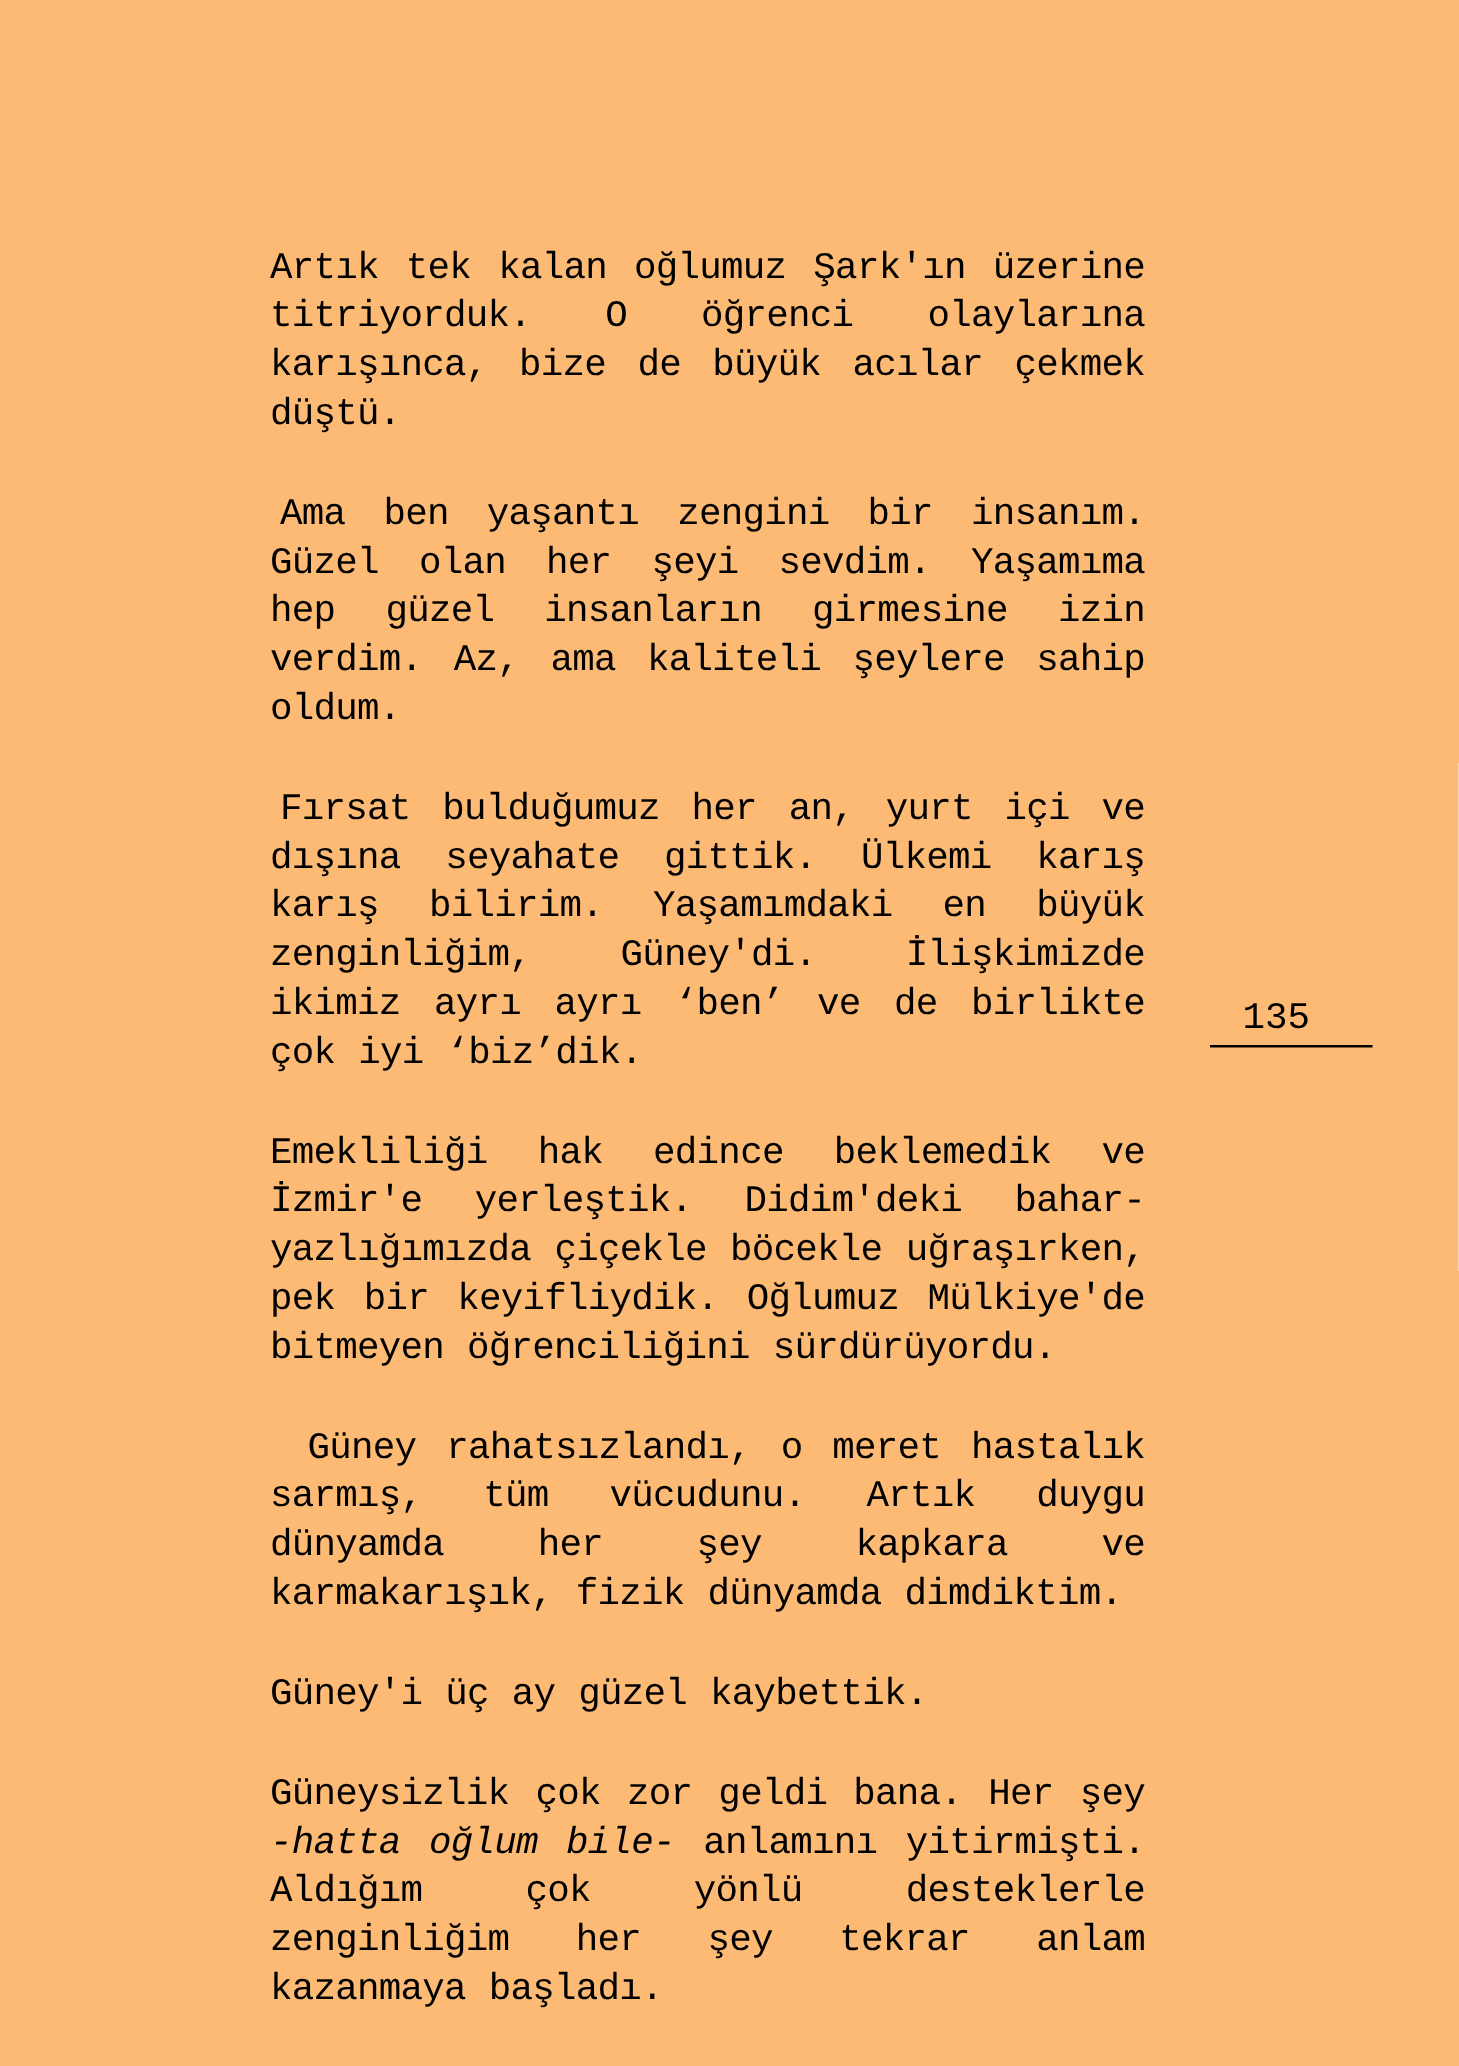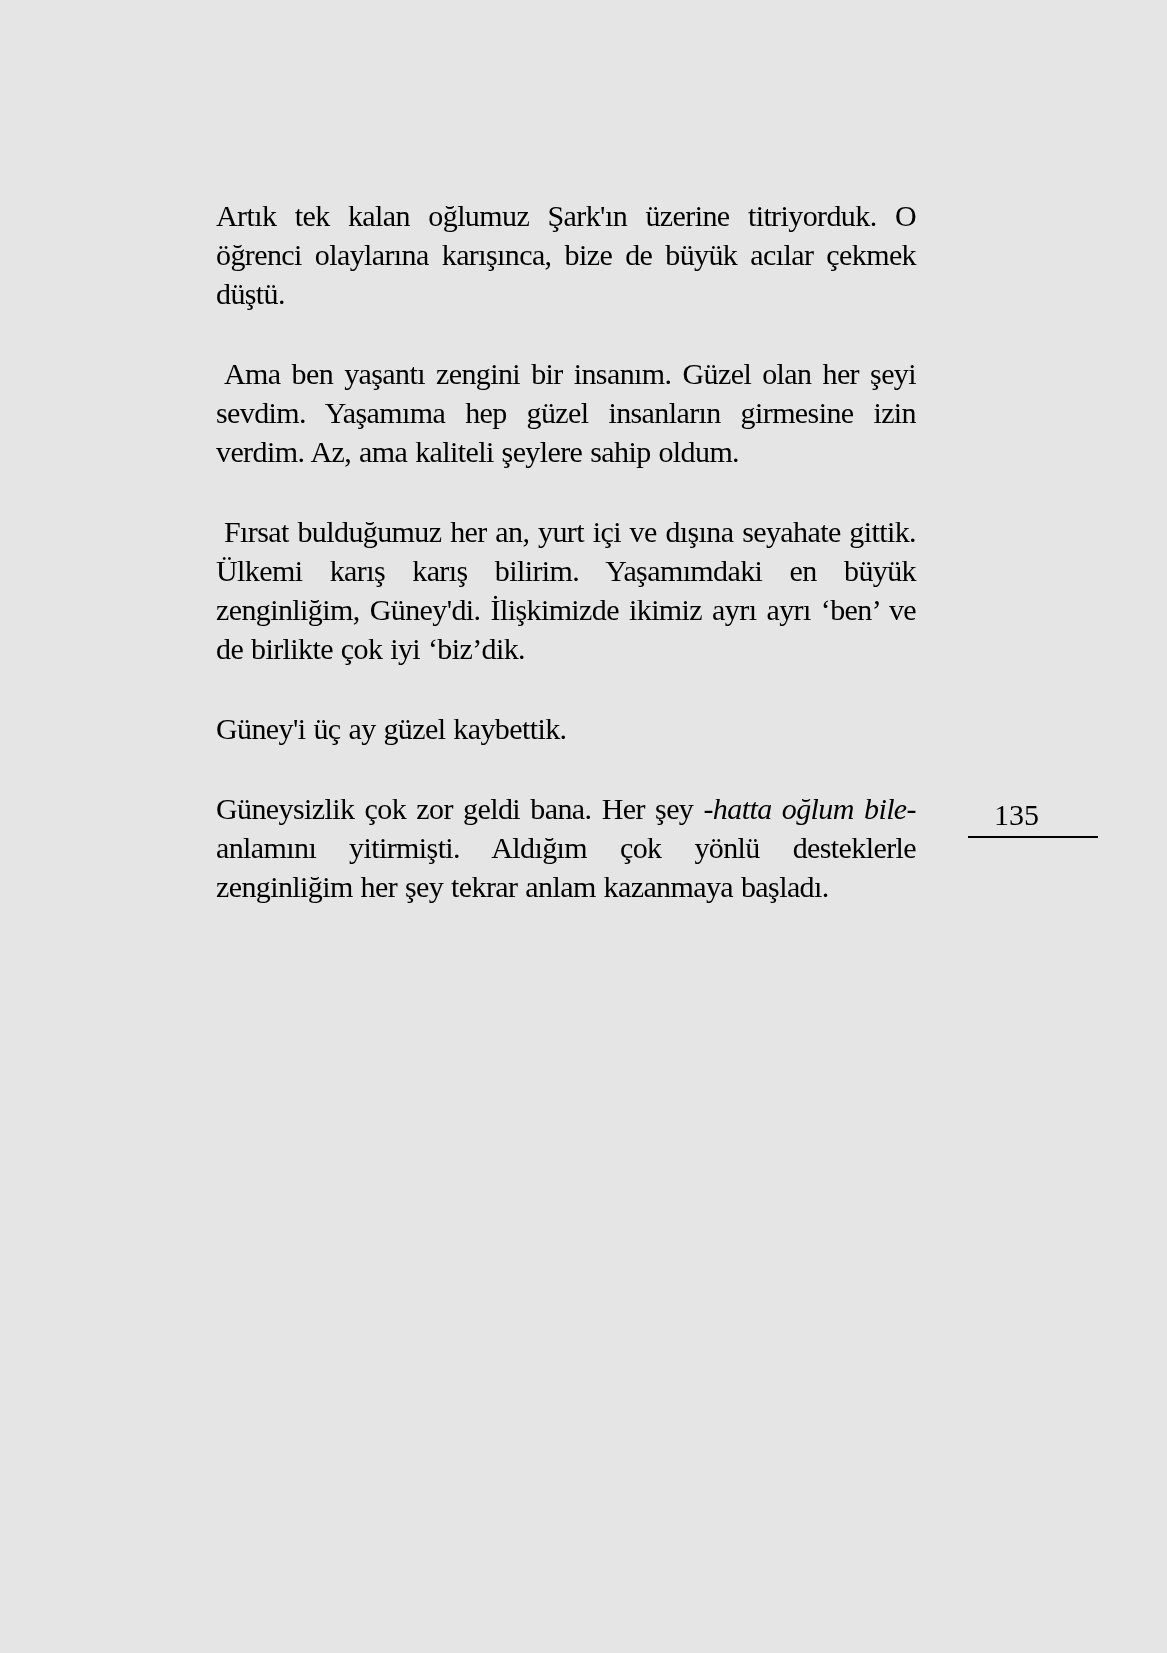--- a/index.html
+++ b/index.html
@@ -4,23 +4,23 @@
 <style>
   html, body {
     margin: 0;
     padding: 0;
     background: #ffffff;
   }
   .page {
     position: relative;
     width: 1167px;
     height: 1653px;
-    background: #e5e5e5;
+    background: #fdba74;
     overflow: hidden;
-    font-family: Liberation Serif, serif;
+    font-family: Liberation Mono, monospace;
     color: #000000;
   }
   .body-text {
     position: absolute;
     left: 216px;
     top: 196px;
     width: 700px;
   }
   .body-text p {
     margin: 0 0 41px 0;
@@ -57,20 +57,22 @@
 </style>
 </head>
 <body>
 
 <div class="page">
 
   <div class="body-text">
     <p>Artık tek kalan oğlumuz Şark'ın üzerine titriyorduk. O öğrenci olaylarına karışınca, bize de büyük acılar çekmek düştü.</p>
     <p class="indent-sm">Ama ben yaşantı zengini bir insanım. Güzel olan her şeyi sevdim. Yaşamıma hep güzel insanların girmesine izin verdim. Az, ama kaliteli şeylere sahip oldum.</p>
     <p class="indent-sm">Fırsat bulduğumuz her an, yurt içi ve dışına seyahate gittik. Ülkemi karış karış bilirim. Yaşamımdaki en büyük zenginliğim, Güney'di. İlişkimizde ikimiz ayrı ayrı ‘ben’ ve de birlikte çok iyi ‘biz’dik.</p>
+    <p>Emekliliği hak edince beklemedik ve İzmir'e yerleştik. Didim'deki bahar-yazlığımızda çiçekle böcekle uğraşırken, pek bir keyifliydik. Oğlumuz Mülkiye'de bitmeyen öğrenciliğini sürdürüyordu.</p>
+    <p class="indent-md">Güney rahatsızlandı, o meret hastalık sarmış, tüm vücudunu. Artık duygu dünyamda her şey kapkara ve karmakarışık, fizik dünyamda dimdiktim.</p>
     <p>Güney'i üç ay güzel kaybettik.</p>
     <p><span>Güneysizlik çok zor geldi bana. Her şey </span><span class="em">-hatta oğlum bile-</span><span> anlamını yitirmişti. Aldığım çok yönlü desteklerle zenginliğim her şey tekrar anlam kazanmaya başladı.</span></p>
   </div>
 
   <div class="pagenum-block">
     <span class="num">135</span>
     <div class="rule"></div>
   </div>
 
 </div>

